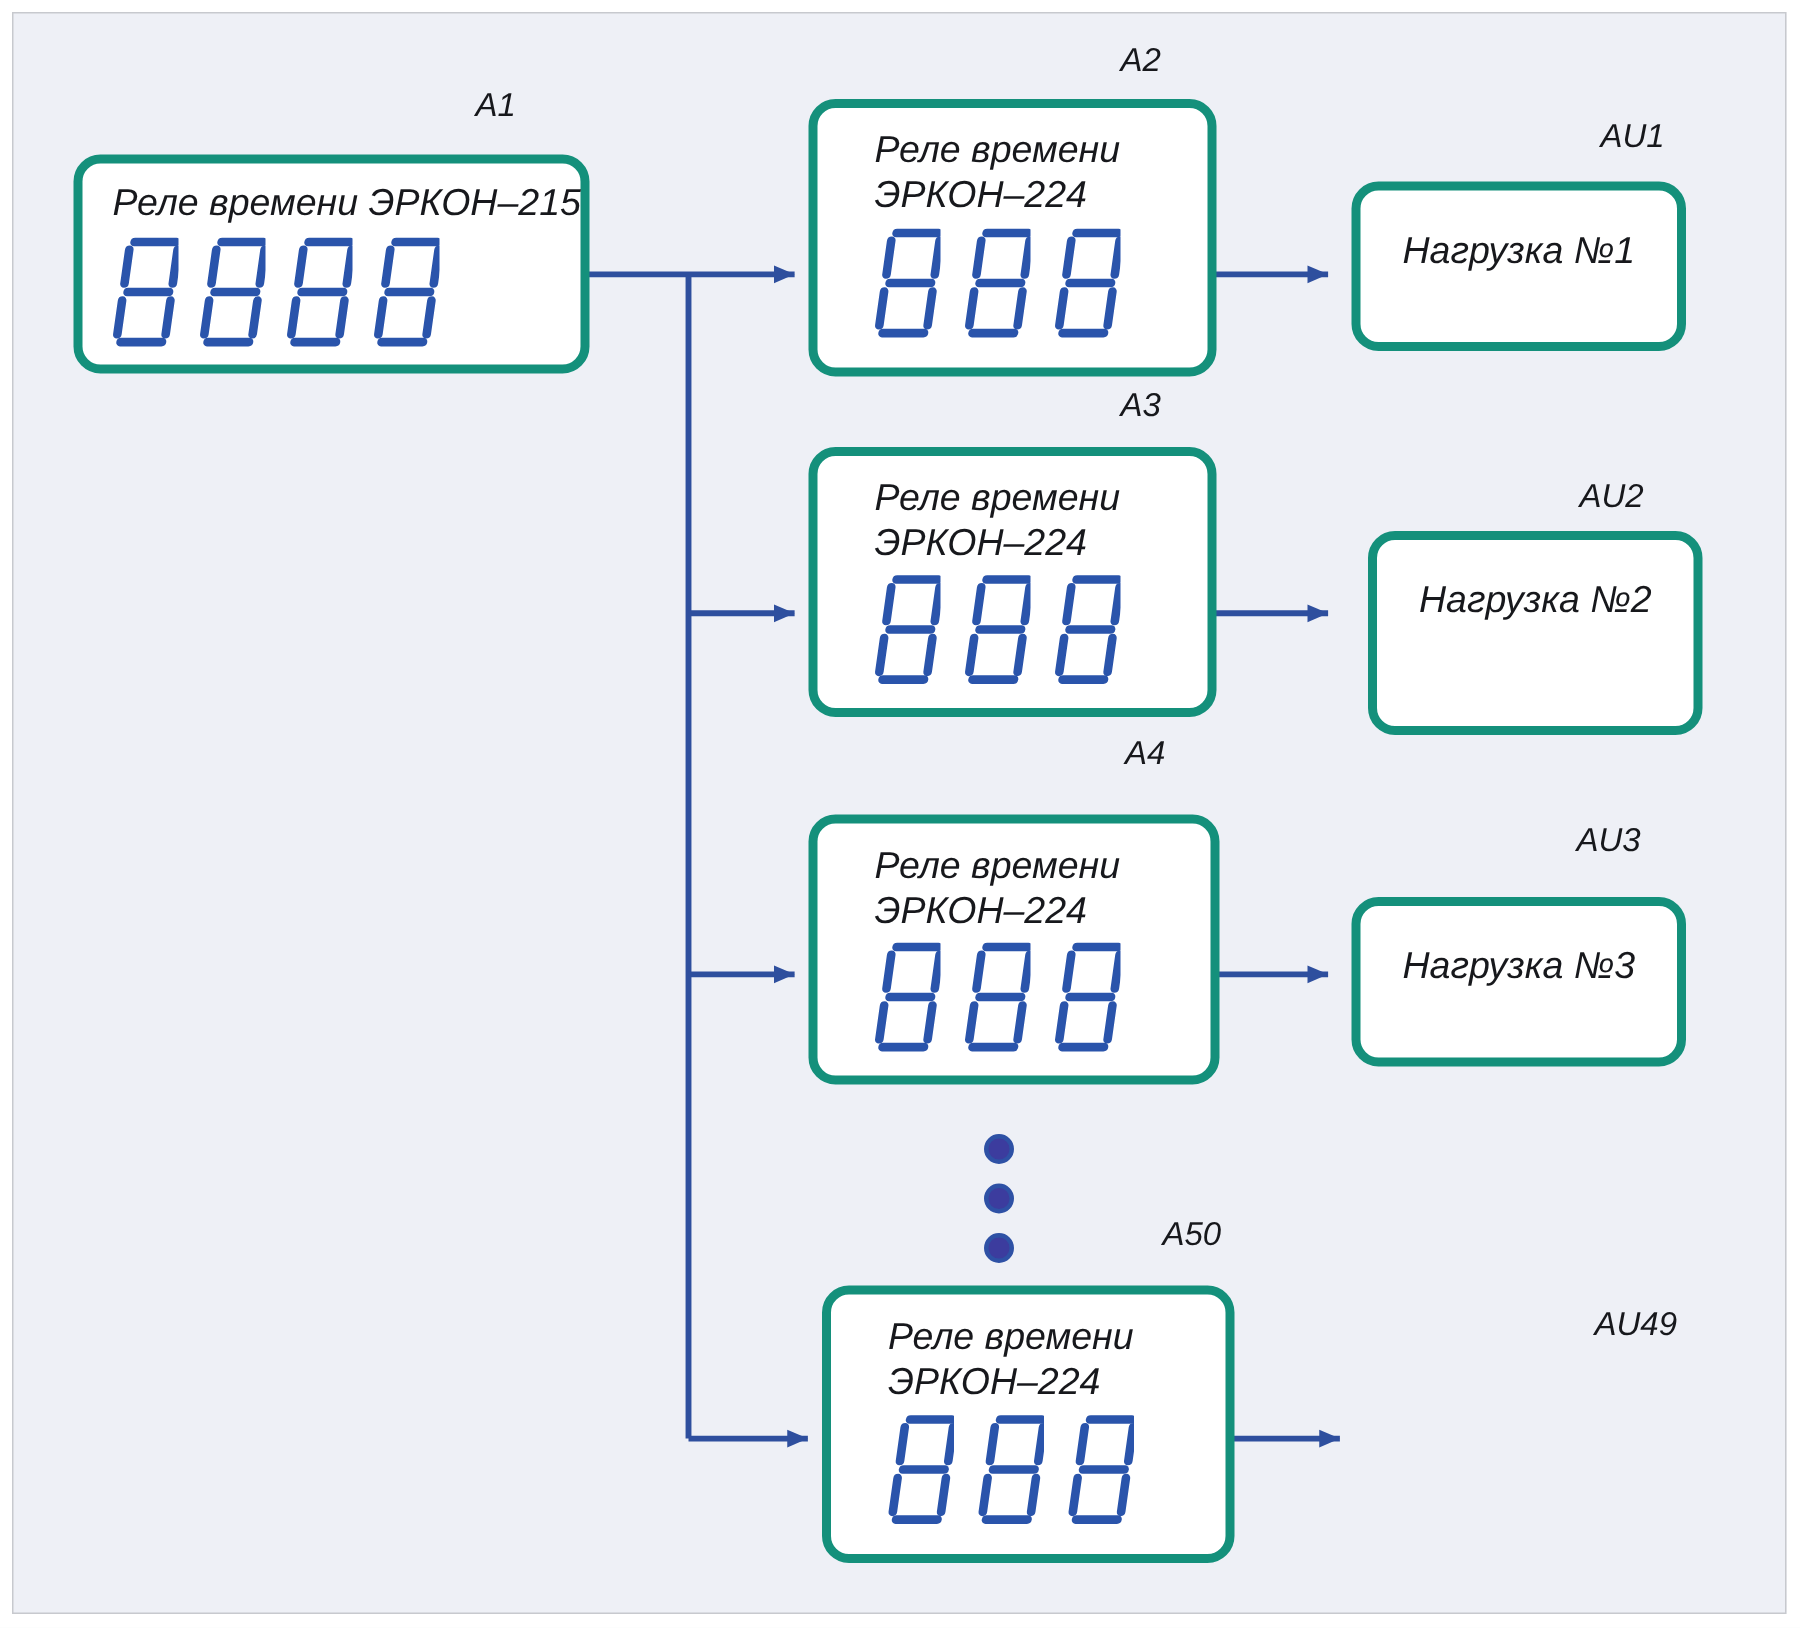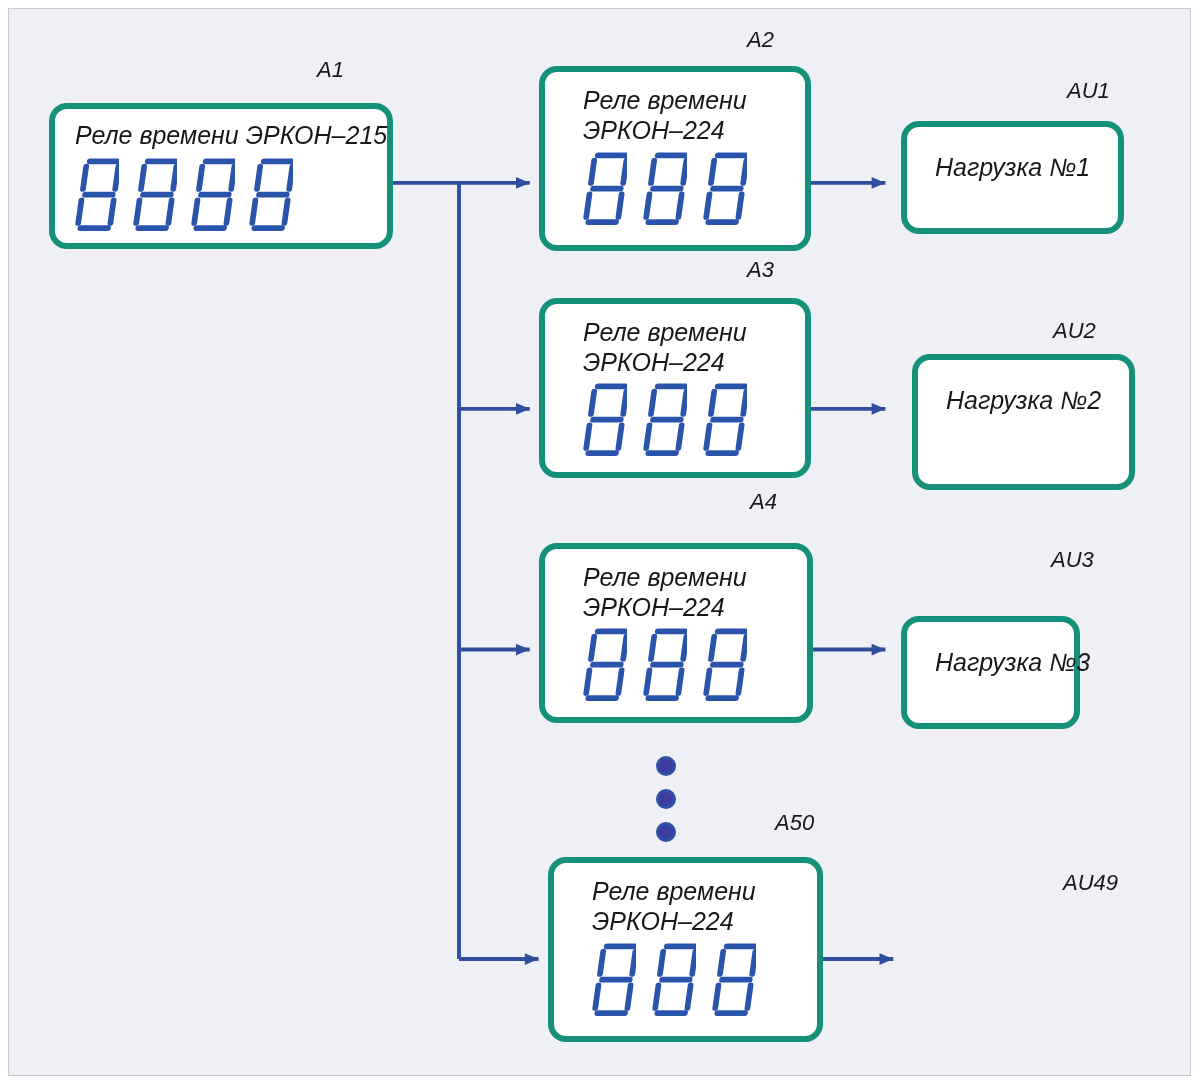--- a/index.html
+++ b/index.html
@@ -315,18 +315,18 @@
           </svg>
         </div>
     </div>
 
     <div class="node" style="left:892px;top:112px;width:223px;height:113px;">
       <div class="load-label" style="margin:26px 0 0 28px;">Нагрузка №1</div>
     </div>
     <div class="node" style="left:876px;top:345px;width:223px;height:136px;margin-left:27px;">
       <div class="load-label" style="margin:26px 0 0 28px;">Нагрузка №2</div>
     </div>
-    <div class="node" style="left:892px;top:607px;width:179px;height:113px;">
+    <div class="node" style="left:892px;top:589px;width:223px;height:113px;">
       <div class="load-label" style="margin:26px 0 0 28px;">Нагрузка №3</div>
     </div>
 
   </div>
 </div>
 
 </body></html>

